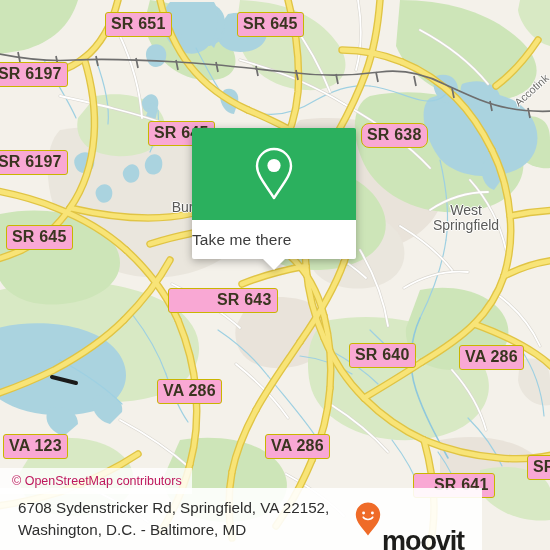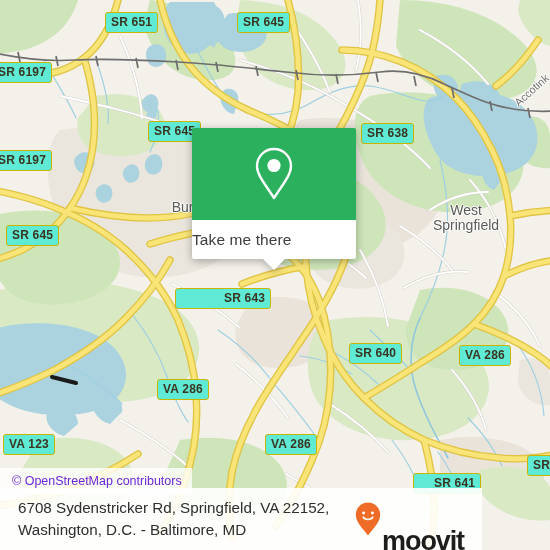--- a/index.html
+++ b/index.html
@@ -11,25 +11,25 @@
   }
   #app{position:relative;width:550px;height:550px;overflow:hidden;background:#f2efe9;}
 
   
   #map{position:absolute;left:0;top:0;width:550px;height:550px;overflow:hidden;background:#f4f1ea;}
   #map svg{position:absolute;left:0;top:0;display:block;}
 
   
   .shield{
     position:absolute;
-    background:#5eead4;
+    background:#f9a8d4;
     border:1.6px solid #c9b500;
     border-radius:3px;
     color:#3a3520;
-    font-size:12px;
+    font-size:16px;
     font-weight:bold;
     letter-spacing:.2px;
     line-height:1;
     padding:3px 5px 4px 5px;
     white-space:nowrap;
     font-family:"Liberation Sans","DejaVu Sans",sans-serif;
     box-sizing:border-box;
   }
 
   
@@ -91,21 +91,21 @@
   .pin-icon{width:44px;height:56px;display:block;}
 
   
   #attribution{
     position:absolute;
     left:0;top:468px;
     height:26px;
     padding:0 10px 0 12px;
     display:flex;align-items:center;
     background:rgba(255,255,255,.80);
-    color:#6d28d9;
+    color:#be185d;
     font-size:12.5px;
     font-family:"Liberation Sans","DejaVu Sans",sans-serif;
   }
 
   
   #footer{
     position:absolute;
     left:0;top:488px;
     width:482px;height:62px;
     background:rgba(255,255,255,.90);
@@ -420,24 +420,24 @@
 
   <div class="river-label" style="left:516px;top:98px;transform:rotate(-42deg);transform-origin:0 50%;">
     <span>Accotink</span>
   </div>
 
   <div id="shields">
       <div class="shield" style="left: 105px; top: 12px;">SR 651</div>
       <div class="shield" style="left: 237px; top: 12px;">SR 645</div>
       <div class="shield" style="left: -8px; top: 62px;">SR 6197</div>
       <div class="shield" style="left: 148px; top: 121px;">SR 645</div>
-      <div class="shield" style="left: 361px; top: 123px;">SR 638</div>
+      <div class="shield" style="left: 361px; top: 123px; border-radius: 8px;">SR 638</div>
       <div class="shield" style="left: -8px; top: 150px;">SR 6197</div>
       <div class="shield" style="left: 6px; top: 225px;">SR 645</div>
-      <div class="shield" style="left: 175px; top: 288px; padding-left: 48px;">SR 643</div>
+      <div class="shield" style="left: 168px; top: 288px; padding-left: 48px;">SR 643</div>
       <div class="shield" style="left: 349px; top: 343px;">SR 640</div>
       <div class="shield" style="left: 459px; top: 345px;">VA 286</div>
       <div class="shield" style="left: 3px; top: 394px; margin-top: 40px;">VA 123</div>
       <div class="shield" style="left: 157px; top: 379px;">VA 286</div>
       <div class="shield" style="left: 265px; top: 434px;">VA 286</div>
       <div class="shield" style="left: 413px; top: 473px; padding-left: 20px;">SR 641</div>
       <div class="shield" style="left: 527px; top: 455px;">SR 6</div>
     </div>
 
   <div id="popup">

